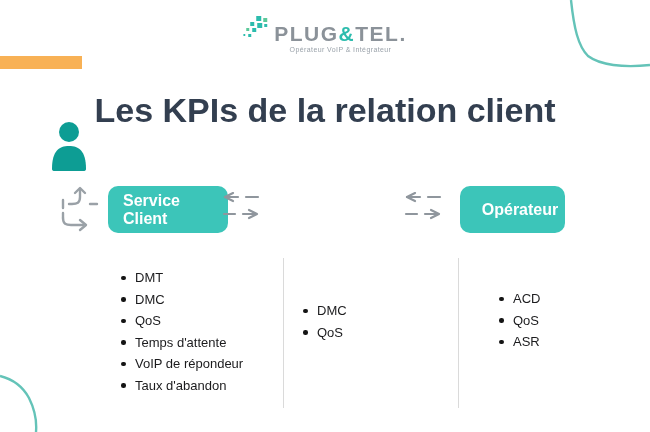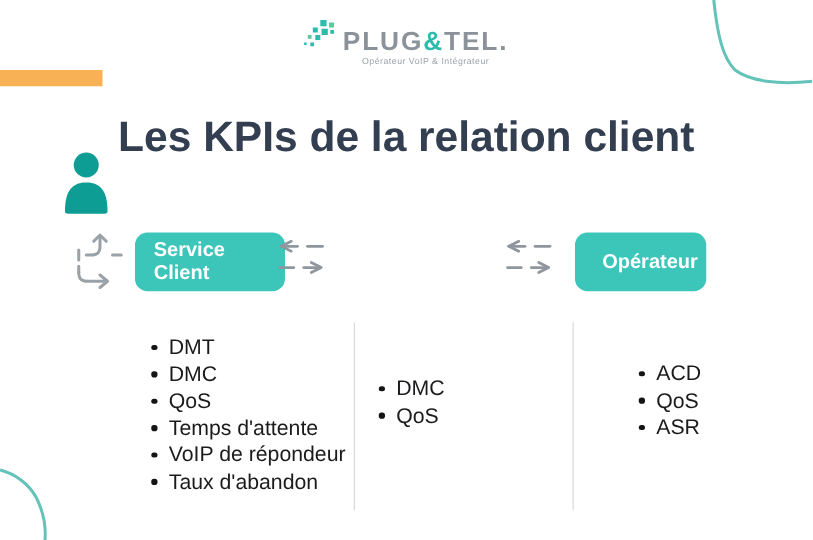--- a/index.html
+++ b/index.html
@@ -43,27 +43,27 @@
   .arrows-2 { left:404px; }
 
   
   .divider { position:absolute; top:258px; width:1px; height:150px;
     background:var(--divider,#DADADA); }
   .divider-1 { left:283px; }
   .divider-2 { left:458px; }
 
   
   .kpi-list { position:absolute; list-style:none; margin:0; padding:0;
-    font-size:17px; color:#1B1B1D; }
+    font-size:13px; color:#1B1B1D; }
   .kpi-list li { position:relative; padding-left:17px; height:21.5px; line-height:21.5px; white-space:nowrap; }
   .kpi-list li::before { content:""; position:absolute; left:3px; top:8.5px;
     width:4.5px; height:4.5px; border-radius:50%; background:#141414; }
   .list-1 { left:118px; top:267px; }
   .list-2 { left:300px; top:300px; }
-  .list-3 { left:508px; top:288px; }
+  .list-3 { left:496px; top:288px; }
 </style>
 </head>
 <body>
 
 <div class="slide">
 
   <div class="orange-bar"></div>
 
   <svg class="corner-tr" width="122" height="80" viewBox="0 0 122 80">
     <path d="M43 0 C46 28 50 46 60 56 C72 65 95 68 122 65" stroke="#64C3B8" stroke-width="2.4" fill="none"></path>

